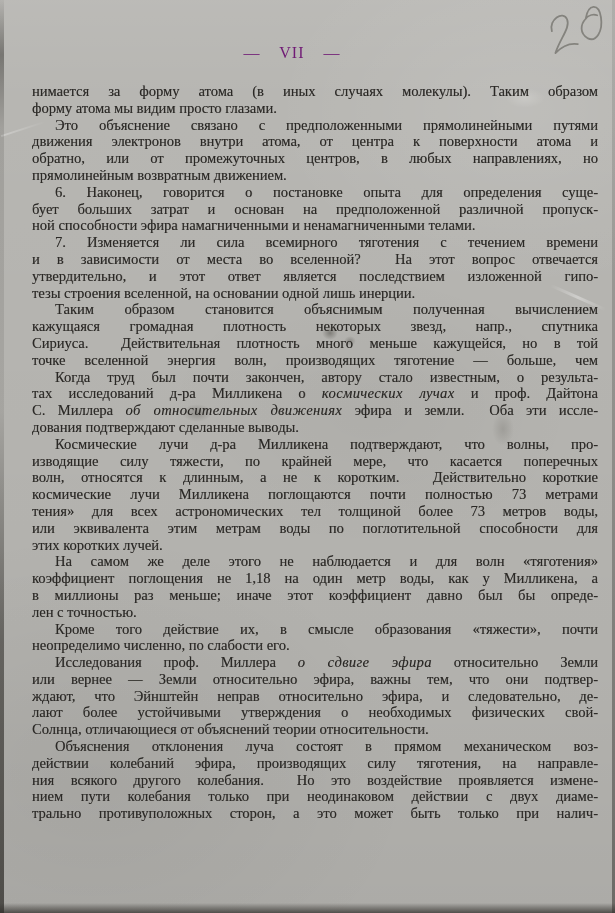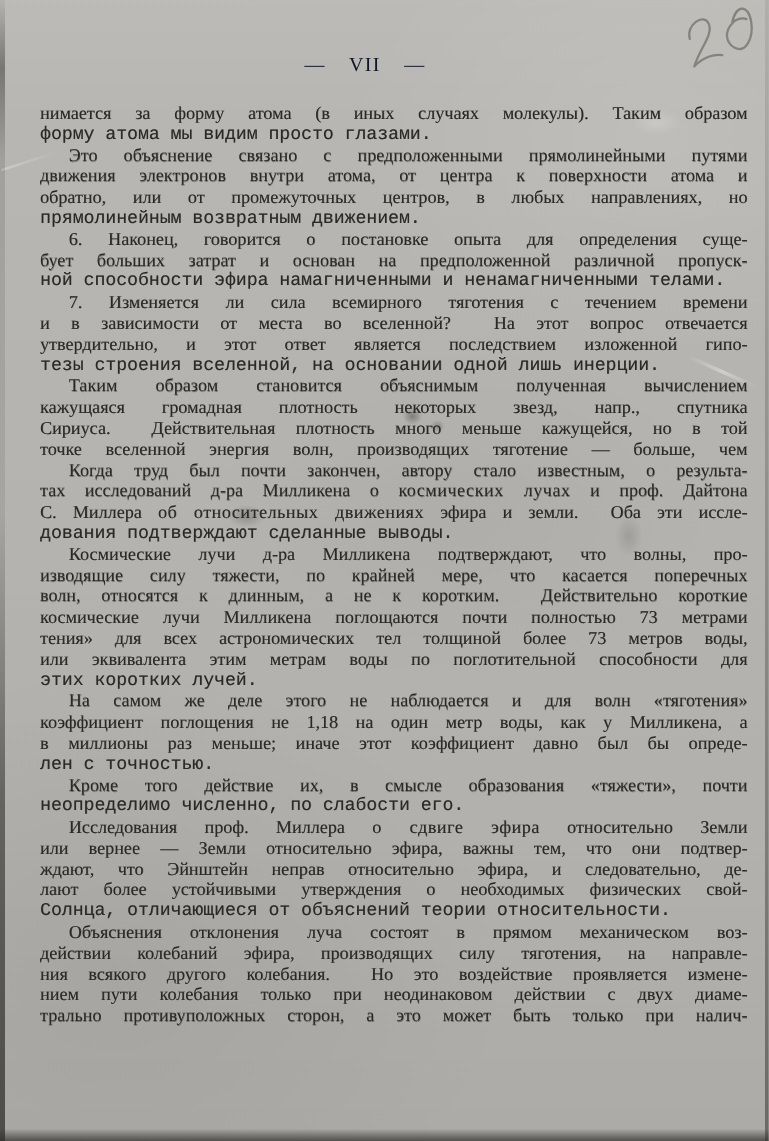--- a/index.html
+++ b/index.html
@@ -51,21 +51,21 @@
     transform:rotate(24deg);}
   .crease2{position:absolute;left:0px;top:128px;width:46px;height:2px;pointer-events:none;
     background:linear-gradient(90deg, rgba(255,255,255,0.30), rgba(255,255,255,0));
     transform:rotate(-18deg);}
 
   
   .page-header{
     position:absolute;left:0;top:44px;width:584px;
     text-align:center;
     font-size:16px;letter-spacing:1px;word-spacing:14px;
-    color:#0f172a;
+    color:#701a75;
   }
 
   
   .pencil-note{position:absolute;left:536px;top:0px;pointer-events:none;}
 
   
   .text-block{
     position:absolute;left:32px;top:83px;width:566px;
     color:#2b2926;
     font-size:14.5px;
@@ -73,22 +73,22 @@
   .line{
     height:16.8px;line-height:16.8px;
     text-align:justify;
     -moz-text-align-last:justify;
     text-align-last:justify;
     text-shadow:0.3px 0.3px 0.4px rgba(43,41,38,0.45);
     white-space:normal;
     overflow:visible;
   }
   .line.indent{padding-left:23px;}
-  .line.para-end{text-align-last:left;font-family:Liberation Mono, monospace;-moz-text-align-last:left;}
-  .it{letter-spacing:0.4px;}
+  .line.para-end{text-align-last:left;-moz-text-align-last:left;}
+  .it{font-style:italic;letter-spacing:0.4px;}
 </style>
 </head>
 <body>
 
 <div class="paper-shading"></div>
 
 <div class="stain stain-a"></div>
 <div class="stain stain-b"></div>
 <div class="stain stain-c"></div>
 <div class="stain stain-d"></div>

